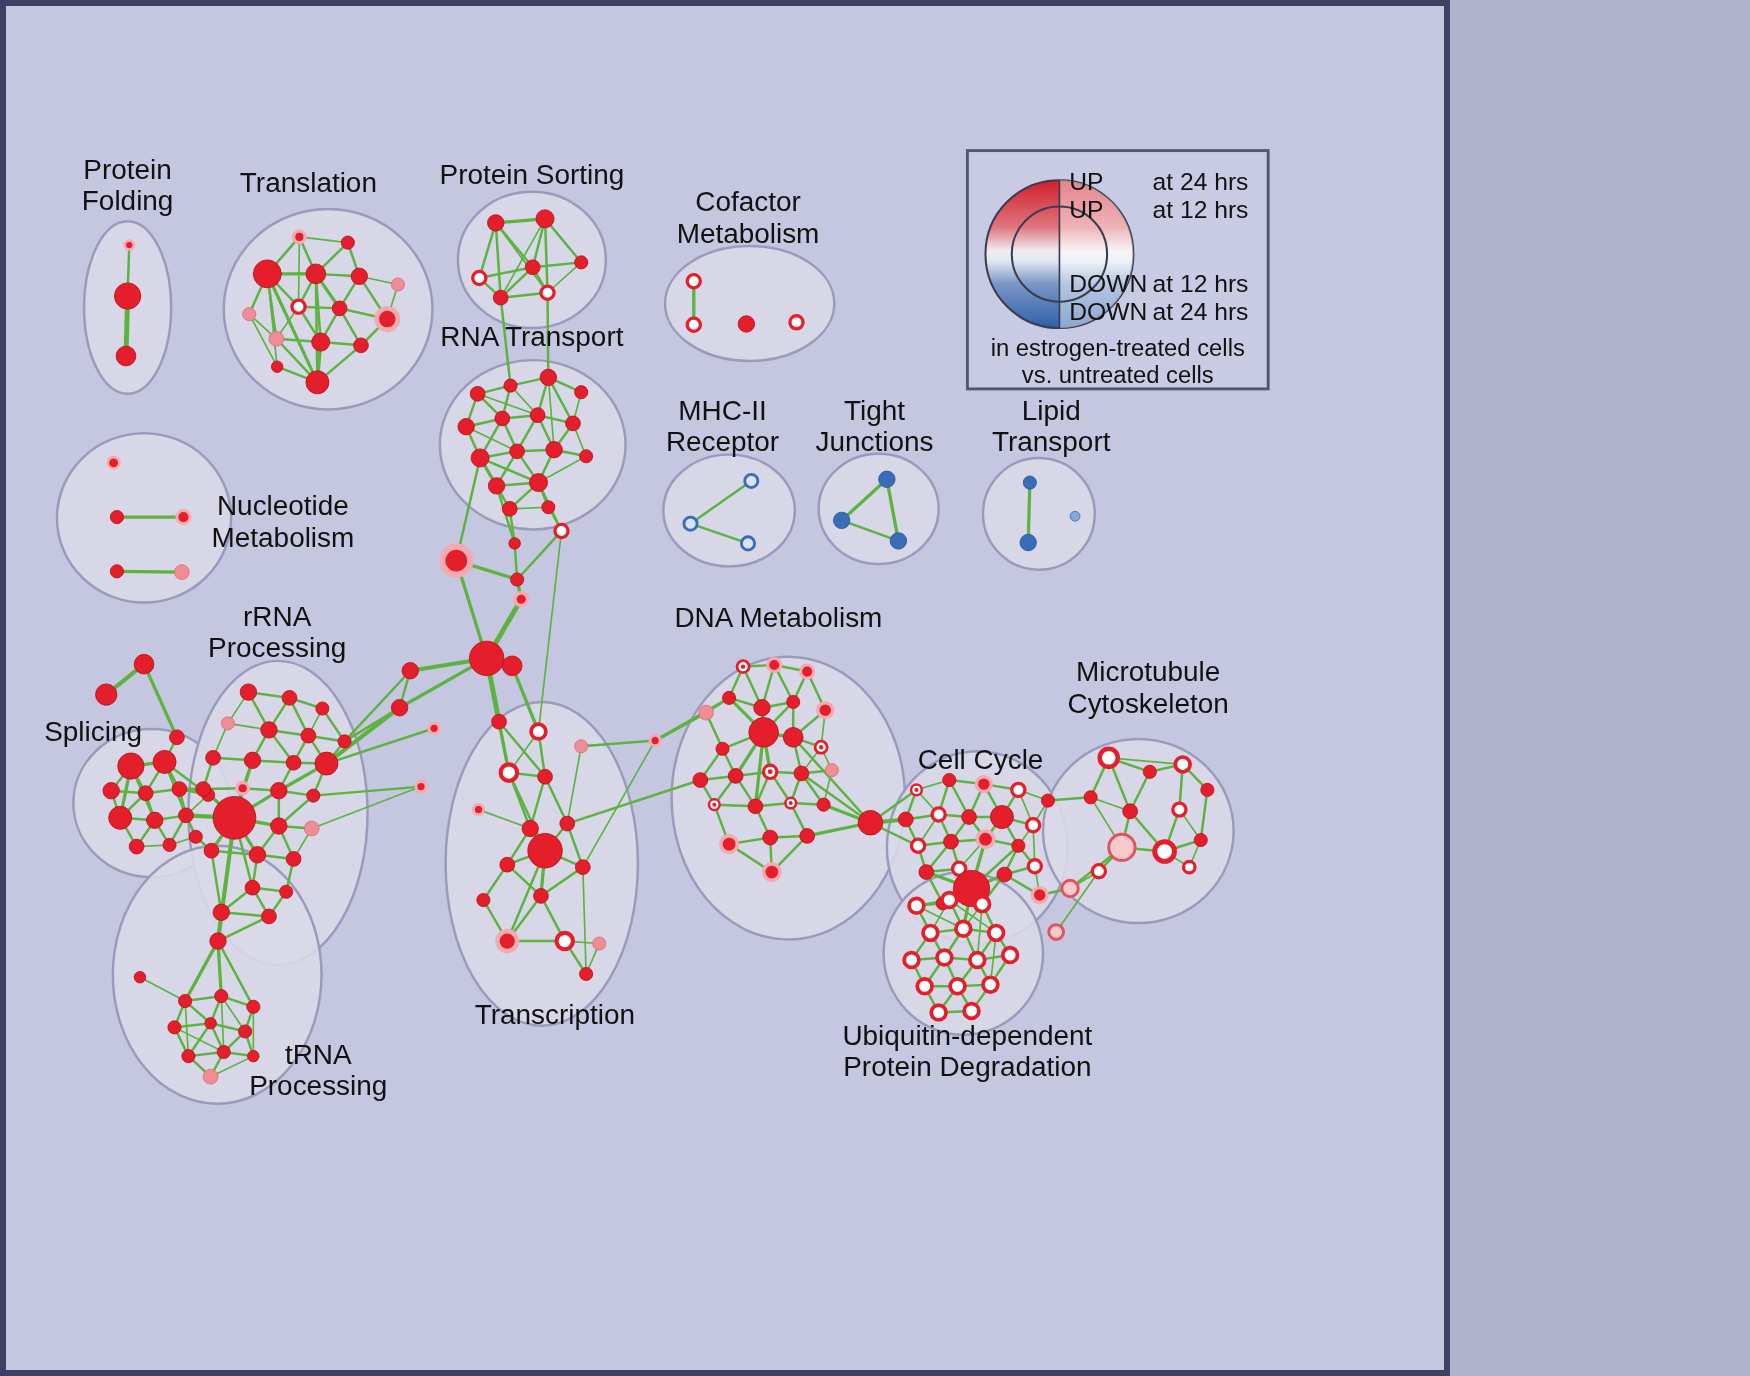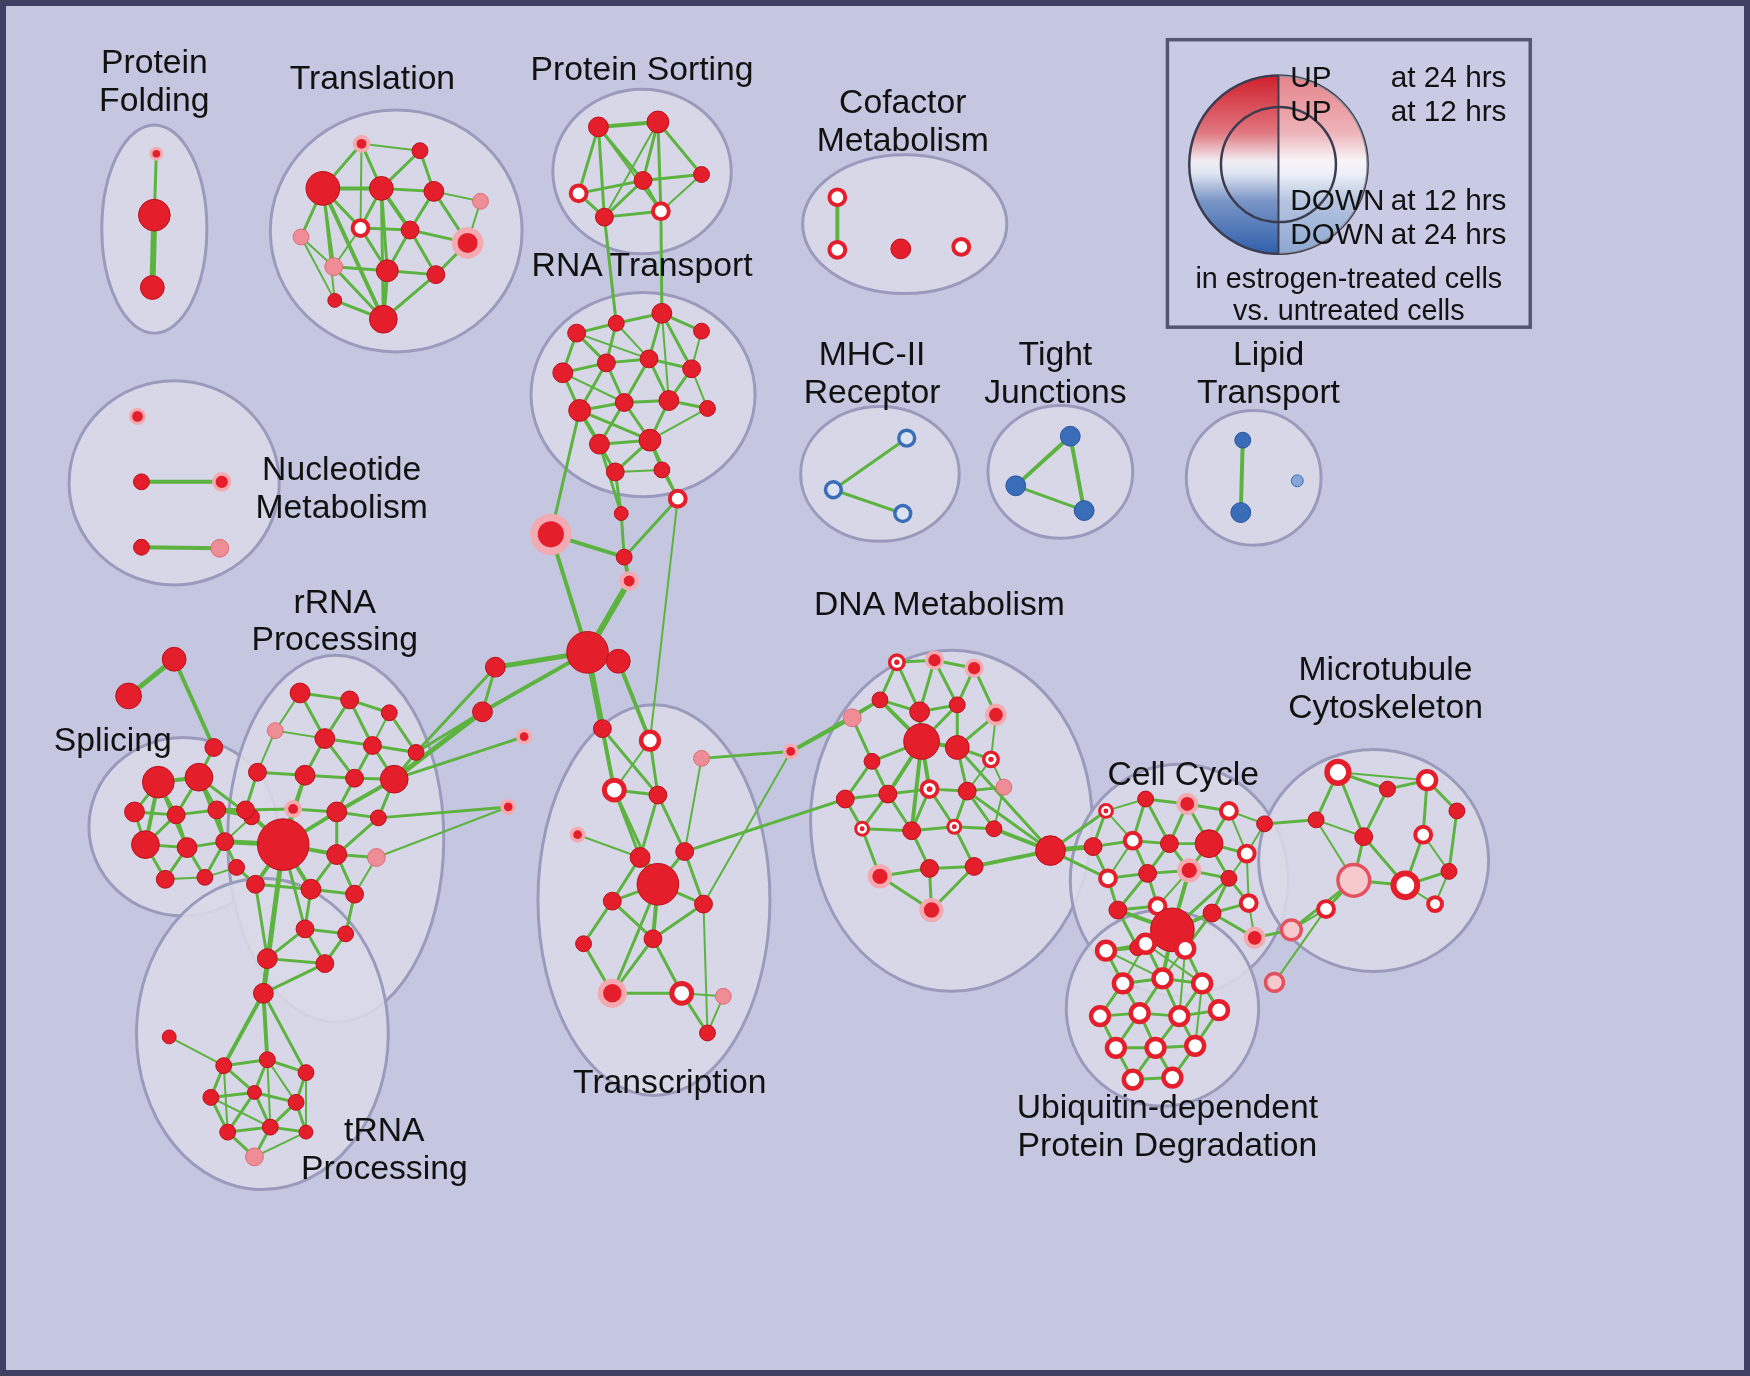--- a/index.html
+++ b/index.html
@@ -1,16 +1,16 @@
 <!DOCTYPE html>
 <html><head>
 <meta charset="utf-8">
 <style>
   html,body{margin:0;padding:0;background:#b0b1cc;}
-  .figure{position:relative;width:1750px;height:1376px;background:#c5c7e0;border:6px solid #3f4063;box-sizing:border-box;overflow:hidden;}
+  .figure{position:relative;width:1450px;height:1376px;background:#c5c7e0;border:6px solid #3f4063;box-sizing:border-box;overflow:hidden;}
   .figure svg{display:block;width:100%;height:100%;}
   .cluster-label{font:34px "Liberation Sans",sans-serif;fill:#111111;}
   .legend-text{font:30px "Liberation Sans",sans-serif;fill:#111111;}
   .legend-caption{font:29px "Liberation Sans",sans-serif;fill:#111111;}
 </style>
 </head>
 <body>
 
 <div class="figure">
   <svg id="network-svg" viewBox="0 0 1750 1376">

